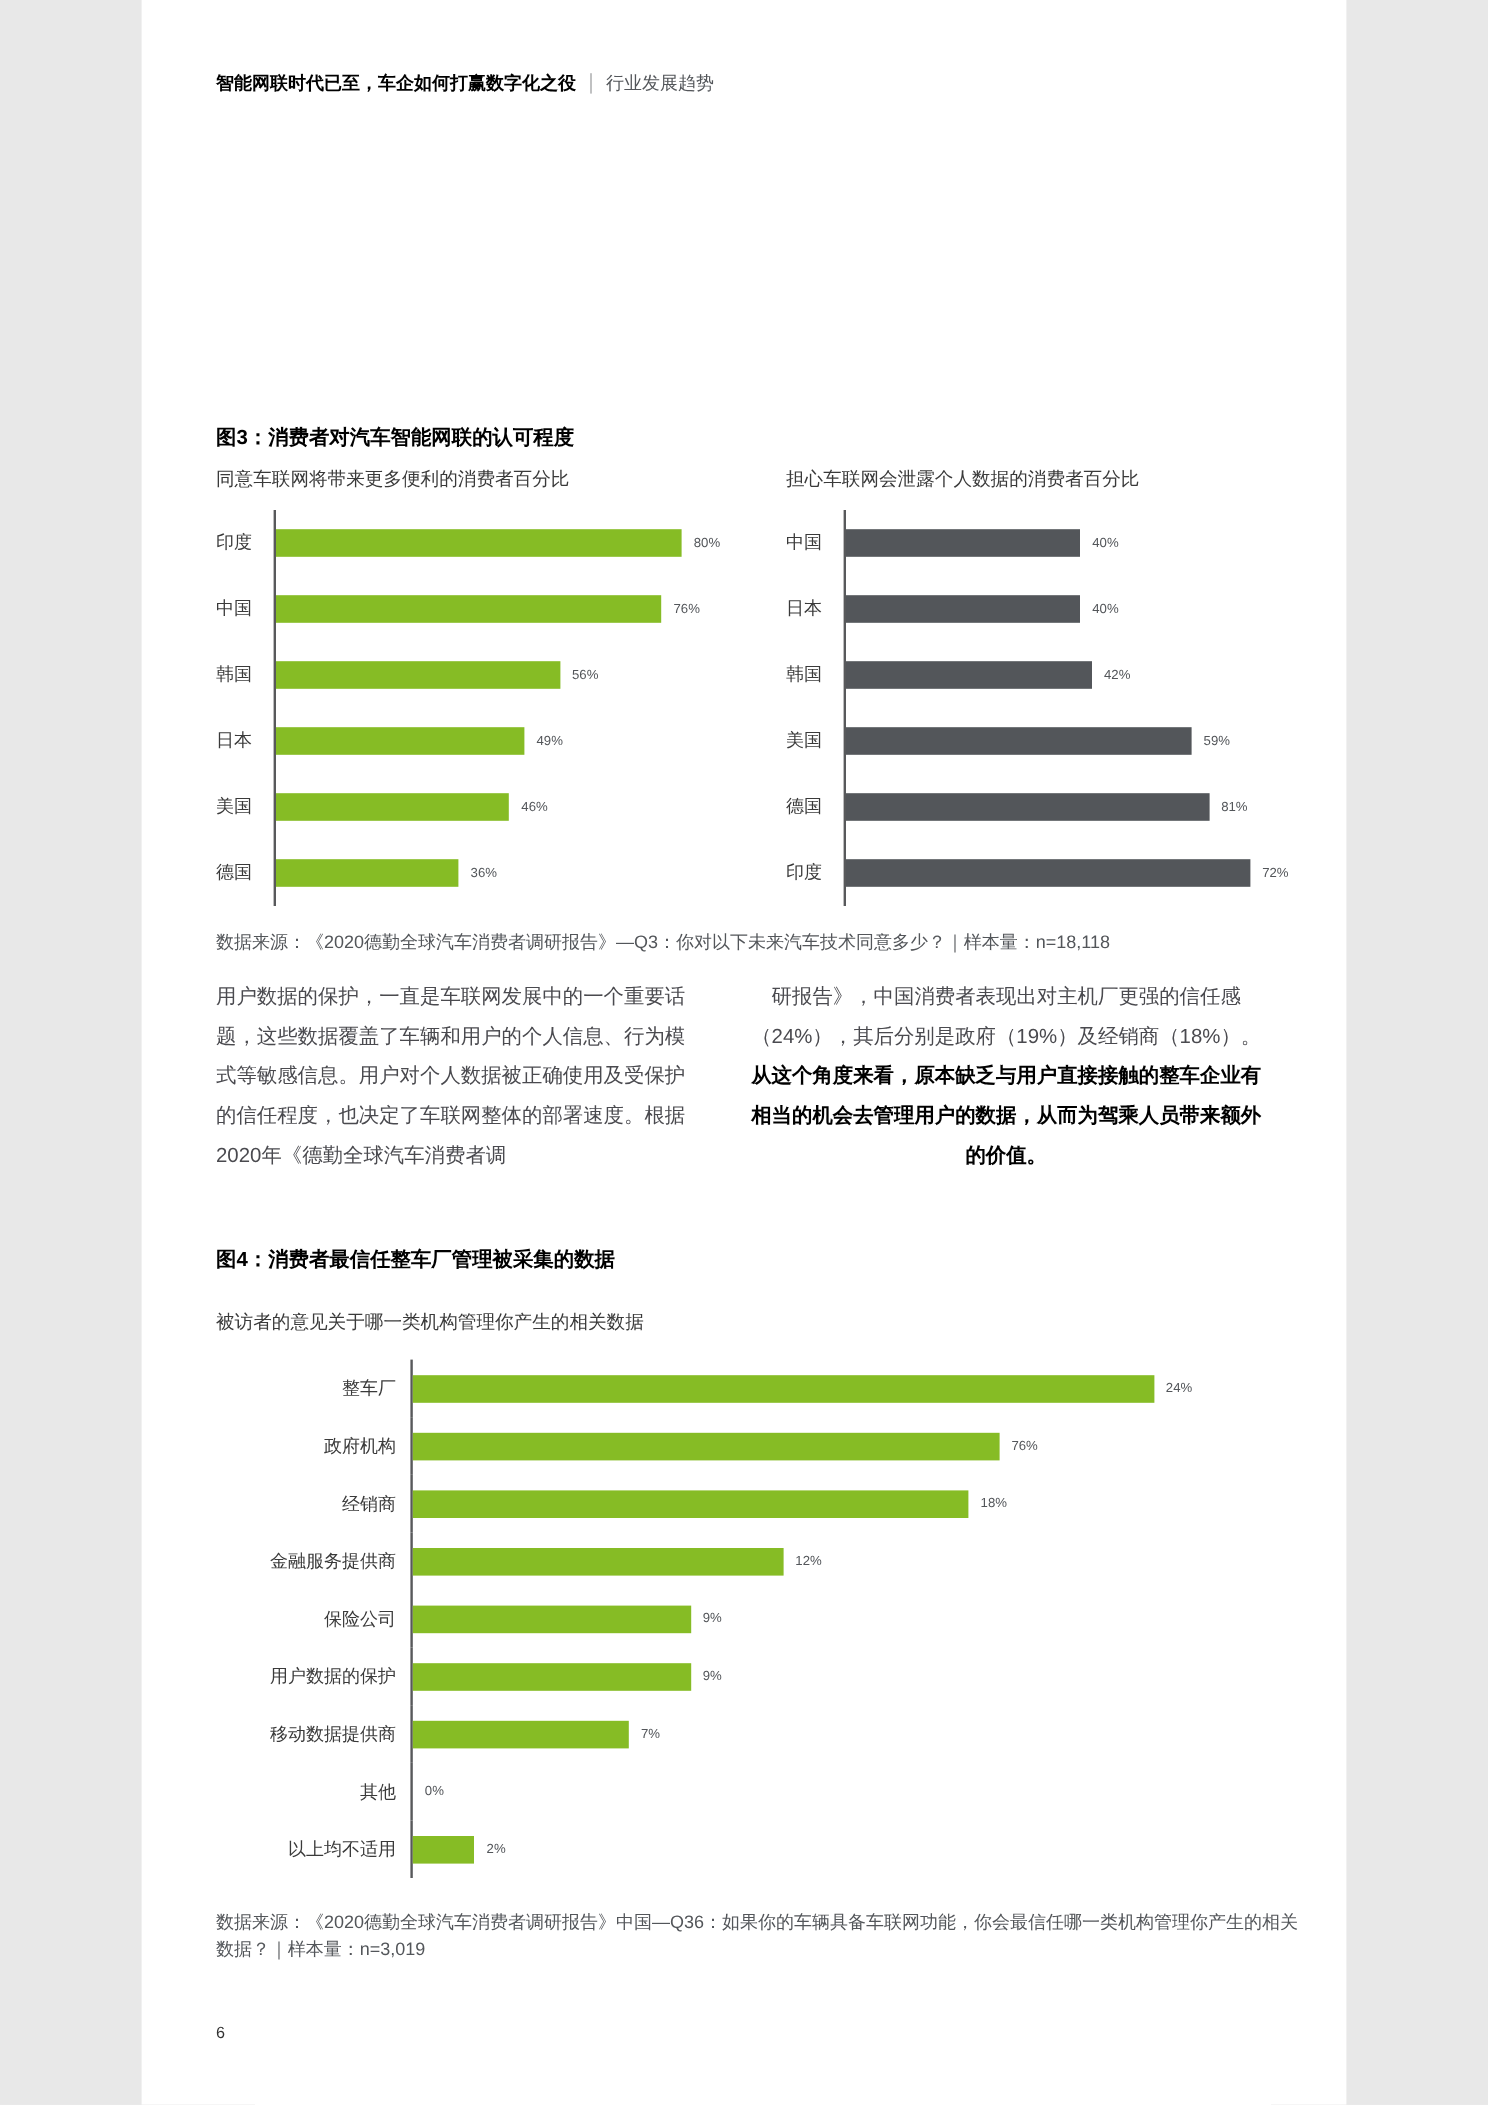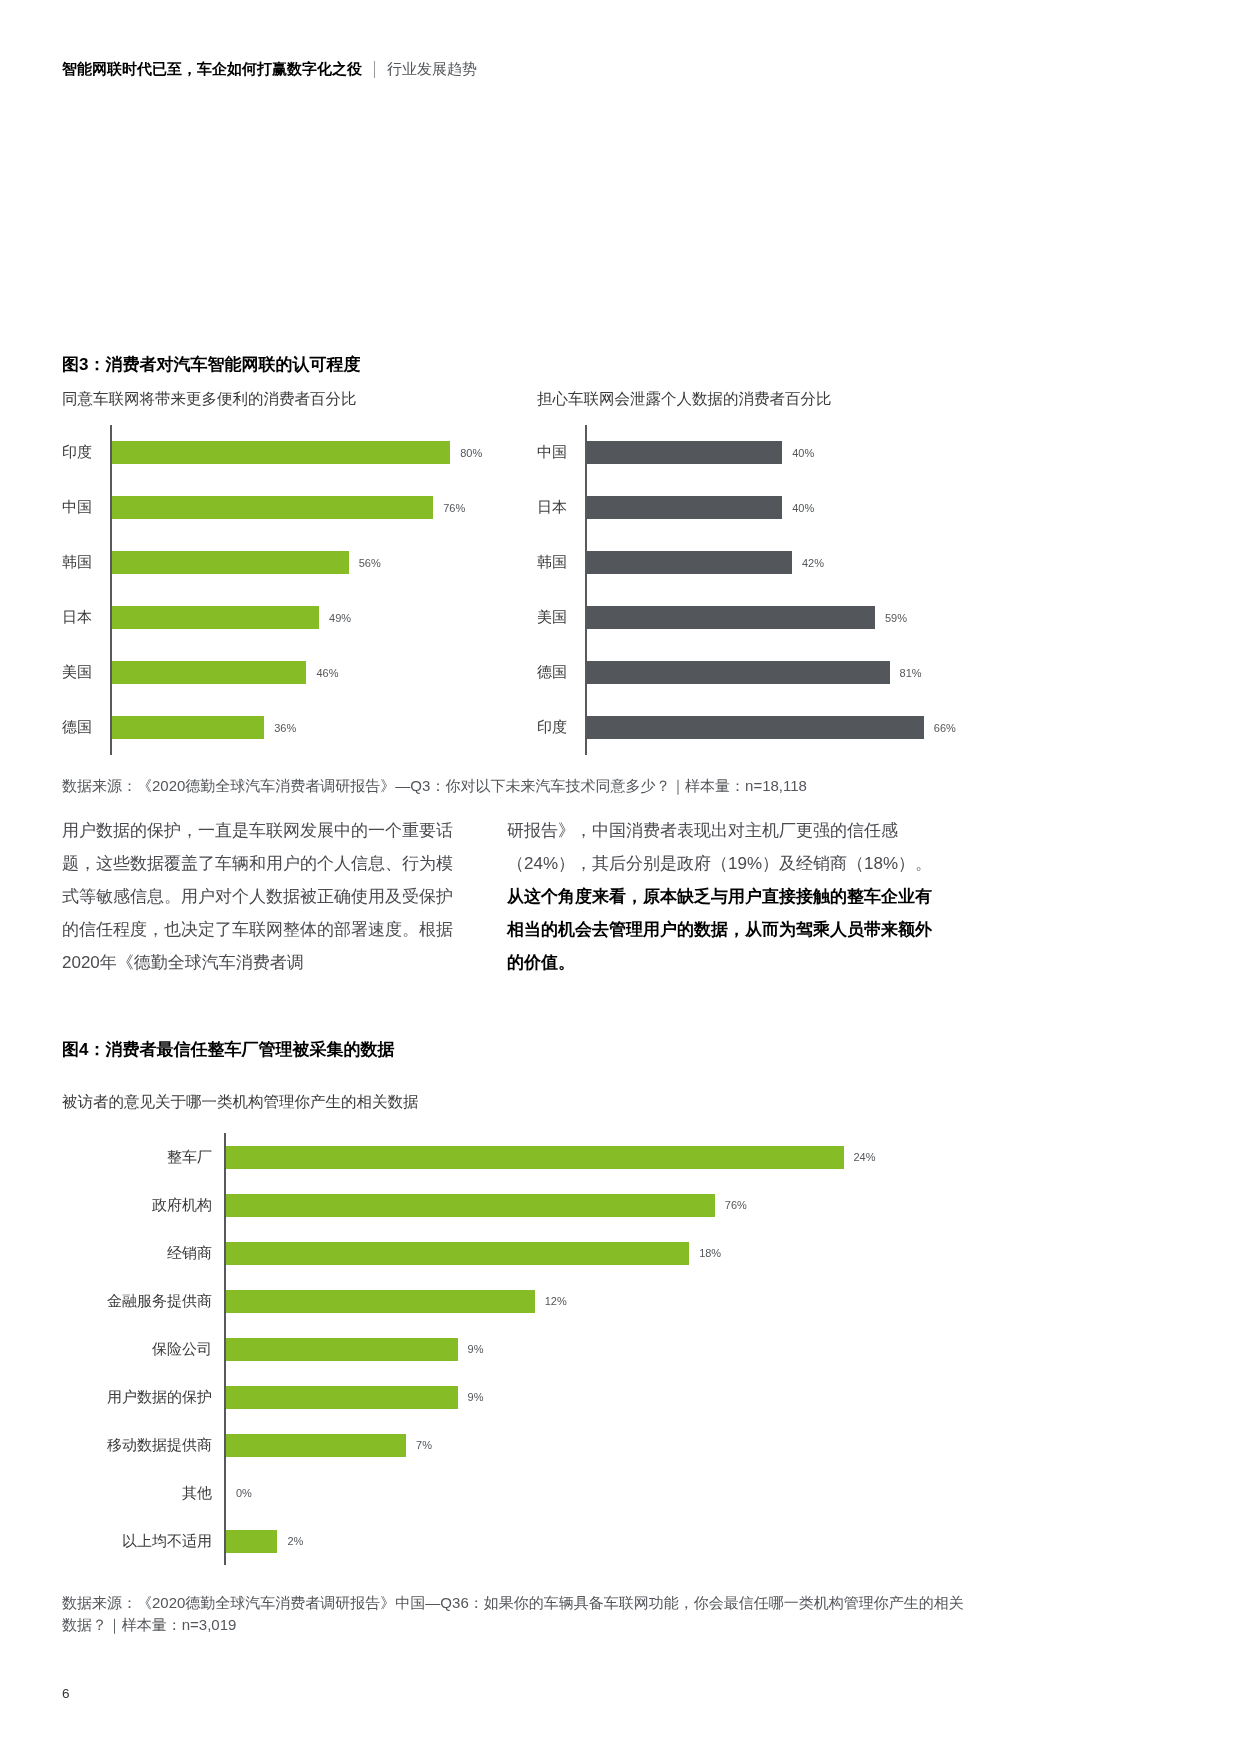--- a/index.html
+++ b/index.html
@@ -1,17 +1,17 @@
 <!DOCTYPE html>
 <html><head>
 <meta charset="utf-8">
 <style>
   html,body { margin:0; padding:0; background:#e8e8e8; }
   .page {
-    position:relative; width:1240px; height:1754px; margin:0 auto;
+    position:relative; width:1004px; height:1754px; margin:0 auto;
     background:#ffffff; overflow:hidden;
     font-family:"Liberation Sans","DejaVu Sans",sans-serif;
     color:#3a3a3a;
   }
   
   .header { position:absolute; top:60px; left:62px; display:flex; align-items:center; font-size:15px; }
   .header .h-bold { font-weight:700; color:#000; }
   .header .h-divider { display:inline-block; width:0; height:17px; border-left:1px solid #97999b; margin:0 12px; }
   .header .h-section { color:#53565A; }
 
@@ -33,21 +33,21 @@
   .bar { height:23px; flex:none; }
   .bar-value { font-size:11px; color:#53565A; margin-left:10px; white-space:nowrap; }
 
   .source { font-size:15px; color:#53565A; line-height:22px; margin:20px 0 0; }
   .fig4 .source { margin-top:27px; }
 
   
   .body-text { position:absolute; top:814px; left:62px; width:872px; display:flex; gap:45px; }
   .body-col { font-size:17px; line-height:33px; color:#4a4a4f; }
   .body-col.c1 { width:400px; flex:none; }
-  .body-col.c2 { flex:1; }
+  .body-col.c2 { flex:1;text-align:center; }
   .body-col p { margin:0; }
   .body-bold { font-weight:700; color:#000; }
 
   .fig4 { position:absolute; top:1038px; left:62px; width:1116px; }
   .fig4 .fig-title { margin-bottom:32px; }
   .fig4 .chart-subtitle { margin-bottom:21px; }
 
   .page-number { position:absolute; left:62px; top:1686px; font-size:13.5px; color:#333; }
 </style>
 </head>
@@ -146,21 +146,21 @@
               <div class="chart-label">德国</div>
               <div class="bar-area">
                 <div class="bar" style="width: 73.8095%; background: rgb(83, 86, 90);"></div>
                 <div class="bar-value">81%</div>
               </div>
             </div>
             <div class="chart-row">
               <div class="chart-label">印度</div>
               <div class="bar-area">
                 <div class="bar" style="width: 82.1429%; background: rgb(83, 86, 90);"></div>
-                <div class="bar-value">66%</div>
+                <div class="bar-value">72%</div>
               </div>
             </div>
           </div>
       </div>
     </div>
     <p class="source">数据来源：《2020德勤全球汽车消费者调研报告》—Q3：你对以下未来汽车技术同意多少？｜样本量：n=18,118</p>
   </section>
 
   <section class="body-text">
     <div class="body-col c1">

